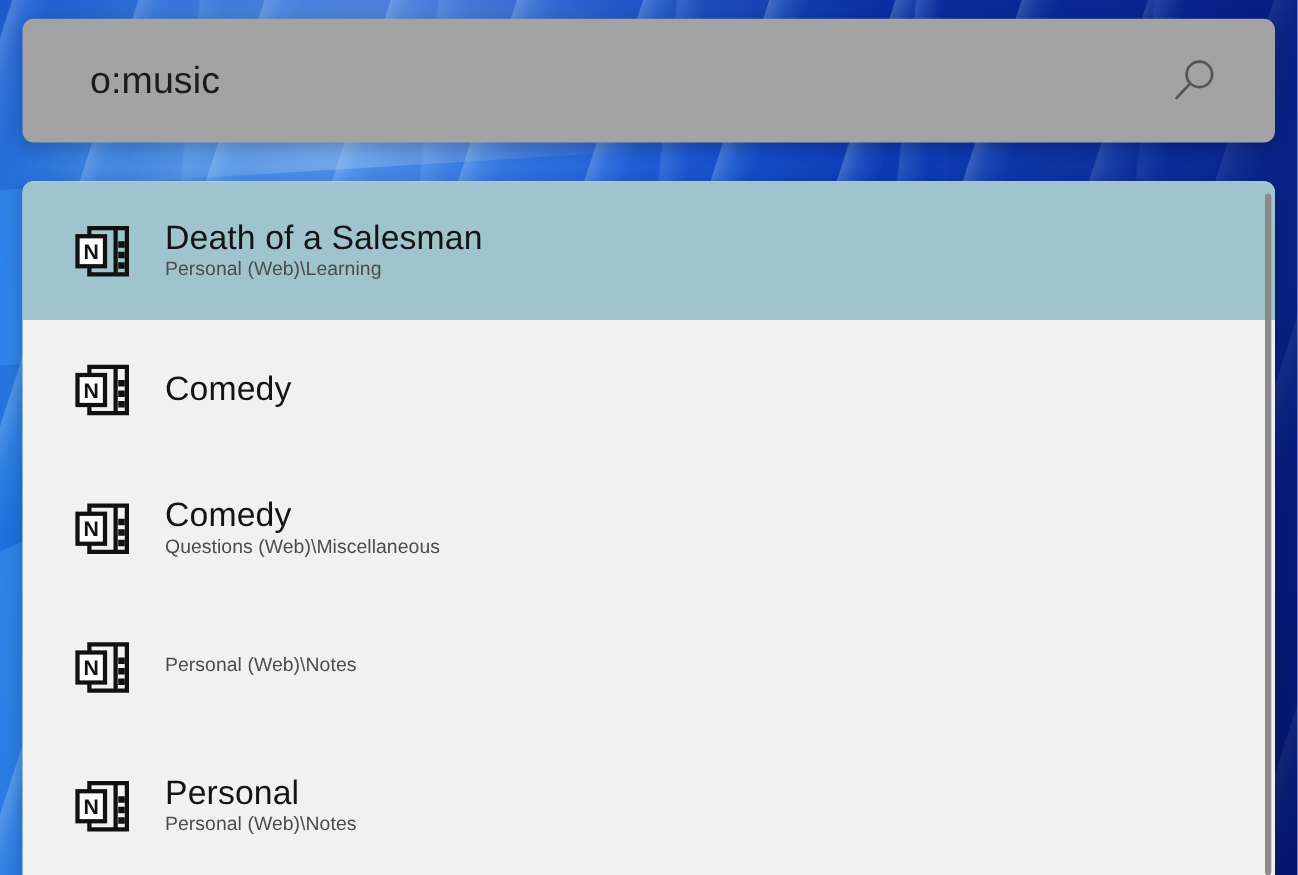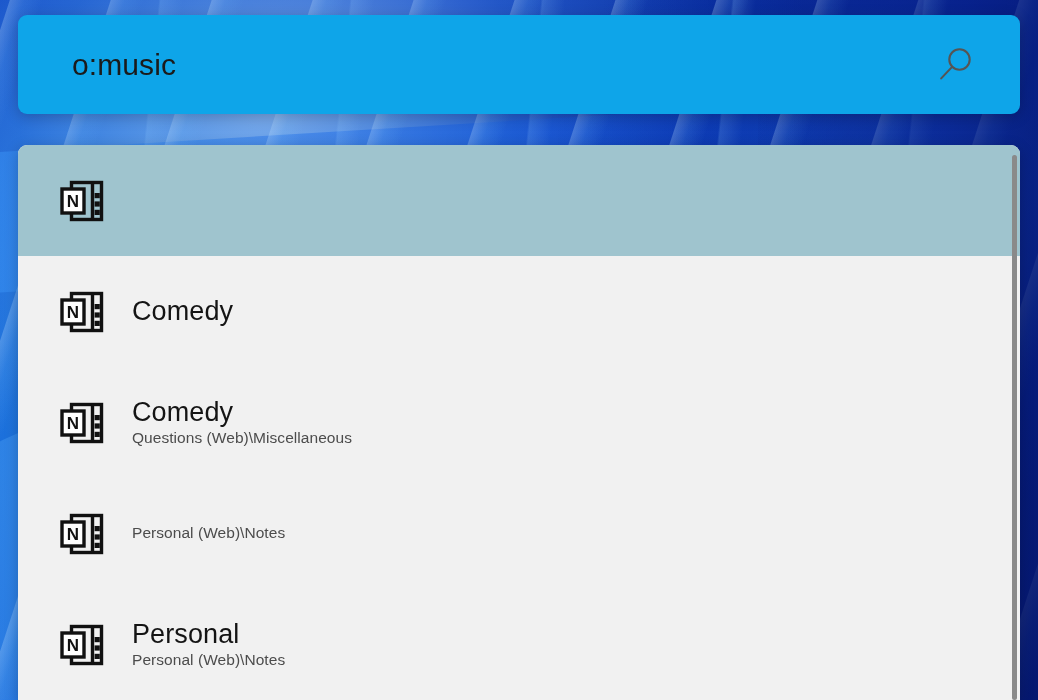--- a/index.html
+++ b/index.html
@@ -91,21 +91,21 @@
     transform: rotate(-3.5deg);
   }
 
   
   #search-box {
     position: absolute;
     left: 18px;
     top: 15px;
     width: 1002px;
     height: 99px;
-    background: #0ea5e9;
+    background: #a3a3a3;
     border-radius: 9px;
     box-shadow: 0 3px 14px rgba(0,0,0,0.22);
     display: flex;
     align-items: center;
     padding: 0 30px 0 54px;
   }
   #search-input-text {
     flex: 1 1 auto;
     font-size: 30px;
     font-weight: 400;
@@ -236,20 +236,24 @@
             <svg width="50" height="50" viewBox="0 0 50 50" aria-hidden="true">
               <rect x="13.5" y="6.5" width="30" height="37" fill="none" stroke="#111111" stroke-width="3.4"></rect>
               <line x1="34.5" y1="6.5" x2="34.5" y2="43.5" stroke="#111111" stroke-width="3.4"></line>
               <rect x="36.6" y="17.0" width="5.2" height="5.2" fill="#111111"></rect>
               <rect x="36.6" y="25.4" width="5.2" height="5.2" fill="#111111"></rect>
               <rect x="36.6" y="33.8" width="5.2" height="5.2" fill="#111111"></rect>
               <rect x="4.0" y="13.0" width="22" height="24" fill="#ffffff" stroke="#111111" stroke-width="3.4"></rect>
               <text x="15.0" y="31.2" font-family="Liberation Sans, sans-serif" font-size="17" font-weight="bold" fill="#111111" text-anchor="middle">N</text>
             </svg>
           </div>
+          <div class="row-text">
+            <div class="row-title">Death of a Salesman</div>
+            <div class="row-subtitle">Personal (Web)\Learning</div>
+          </div>
         </div>
         <div class="result-row">
           <div class="row-icon">
             <svg width="50" height="50" viewBox="0 0 50 50" aria-hidden="true">
               <rect x="13.5" y="6.5" width="30" height="37" fill="none" stroke="#111111" stroke-width="3.4"></rect>
               <line x1="34.5" y1="6.5" x2="34.5" y2="43.5" stroke="#111111" stroke-width="3.4"></line>
               <rect x="36.6" y="17.0" width="5.2" height="5.2" fill="#111111"></rect>
               <rect x="36.6" y="25.4" width="5.2" height="5.2" fill="#111111"></rect>
               <rect x="36.6" y="33.8" width="5.2" height="5.2" fill="#111111"></rect>
               <rect x="4.0" y="13.0" width="22" height="24" fill="#ffffff" stroke="#111111" stroke-width="3.4"></rect>

